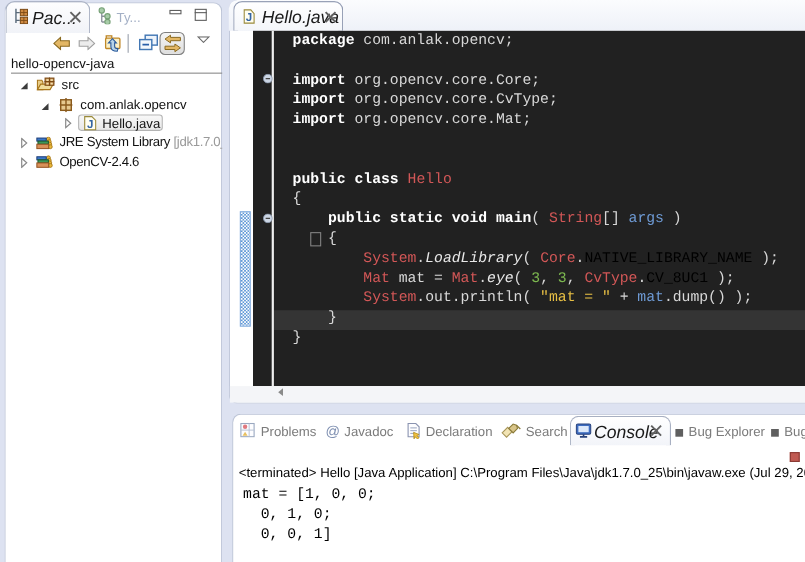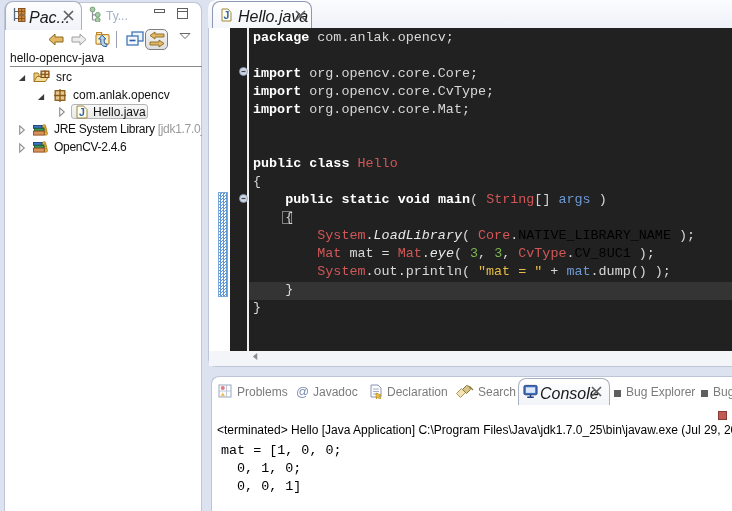--- a/index.html
+++ b/index.html
@@ -30,21 +30,21 @@
 #edtab { left:212px; top:1px; width:100px; height:27px; background:linear-gradient(#ffffff,#f4f6fa);
   border:1px solid #8e98b0; border-bottom:none; border-radius:8px 8px 0 0; }
 #darkArea { left:230px; top:28px; width:502px; height:323px; background:#212121; }
 #vline { left:247px; top:28px; width:2px; height:323px; background:#efefef; }
 #hatch { left:218px; top:192px; width:10px; height:105px;
   background:repeating-conic-gradient(#5e97d5 0% 25%, #ffffff 0% 50%); background-size:3px 3px;
   border:1px solid #7aa7dc; }
 #curline { left:249px; top:282px; width:483px; height:18px; background:#343434; }
 #bracketbox { left:282px; top:211px; width:10px; height:13px; border:1px solid #828282; }
 #code { left:249px; top:28px; font-family:"Liberation Mono", monospace; font-size:13.4px;
-  line-height:18px; color:#d8d8d8; white-space:pre; padding-left:4px; padding-top:1px; }
+  line-height:18px; color:#d8d8d8; white-space:pre; padding-left:17px; padding-top:1px; }
 .kw { color:#ffffff; font-weight:bold; }
 .cls { color:#d25757; }
 .str { color:#e7bf44; }
 .num { color:#7cb74f; }
 .cst { color:#000000; }
 .lv  { color:#6e9ad4; }
 .mi  { color:#e8e8e8; font-style:italic; }
 #edscroll { left:209px; top:351px; width:523px; height:15px; background:#f4f5f8; }
 
 

